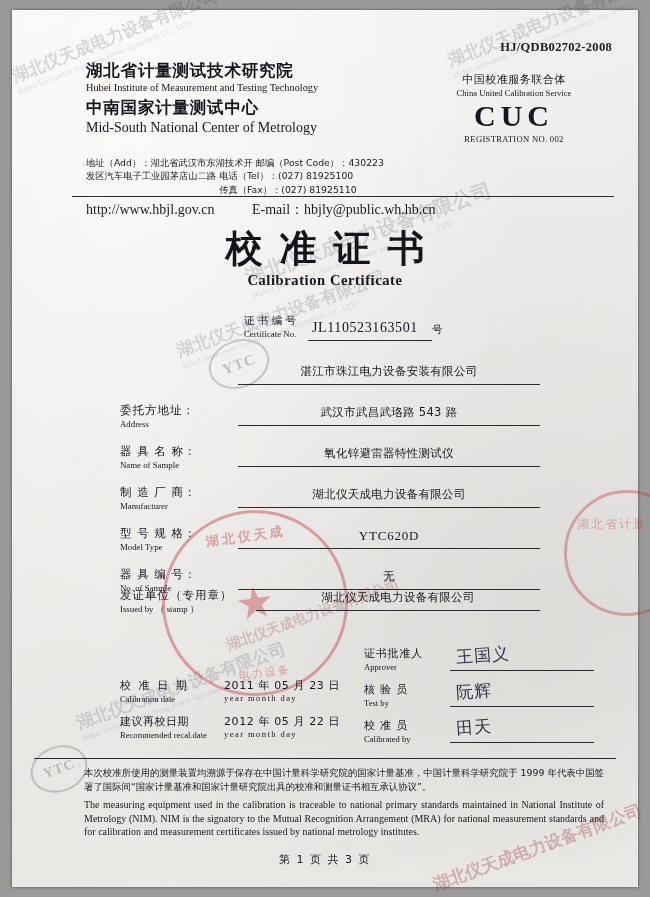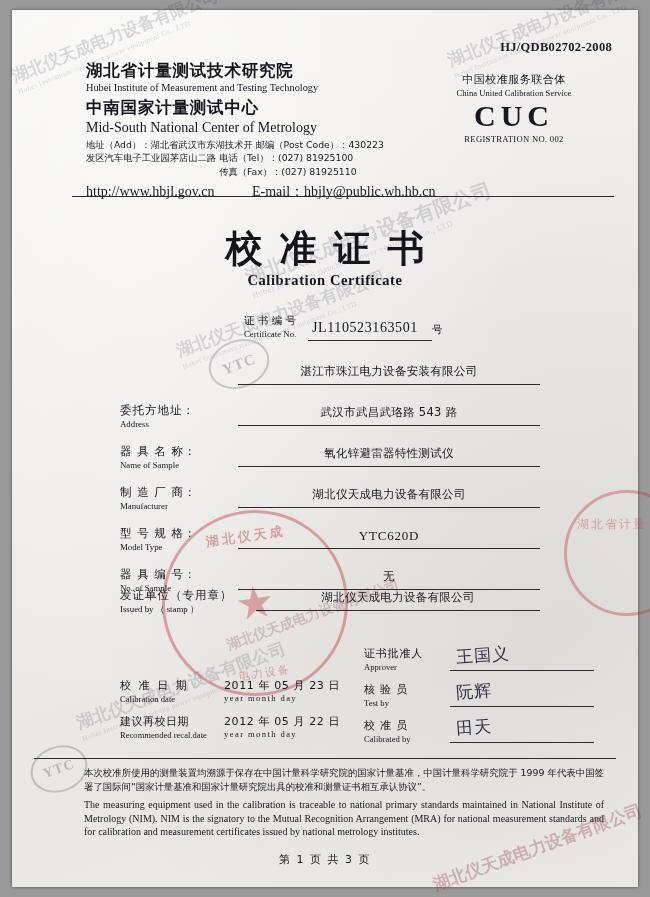--- a/index.html
+++ b/index.html
@@ -82,21 +82,21 @@
     font-weight: bold;
     letter-spacing: 0.8px;
     margin-top: 2px;
   }
   .org-en2 {
     font-family: "Liberation Serif", serif;
     font-size: 14px;
     margin-top: 1px;
   }
   .contact {
-    margin-top: 2px;
+    margin-top: 20px;
     font-family: "DejaVu Sans", sans-serif;
     font-size: 9.3px;
     line-height: 1.45;
     color: #1a1a22;
   }
   .contact .row { white-space: nowrap; }
   .contact .col2 { display: inline-block; }
   .contact .url {
     margin-top: 4px;
     font-family: "Liberation Serif", serif;

